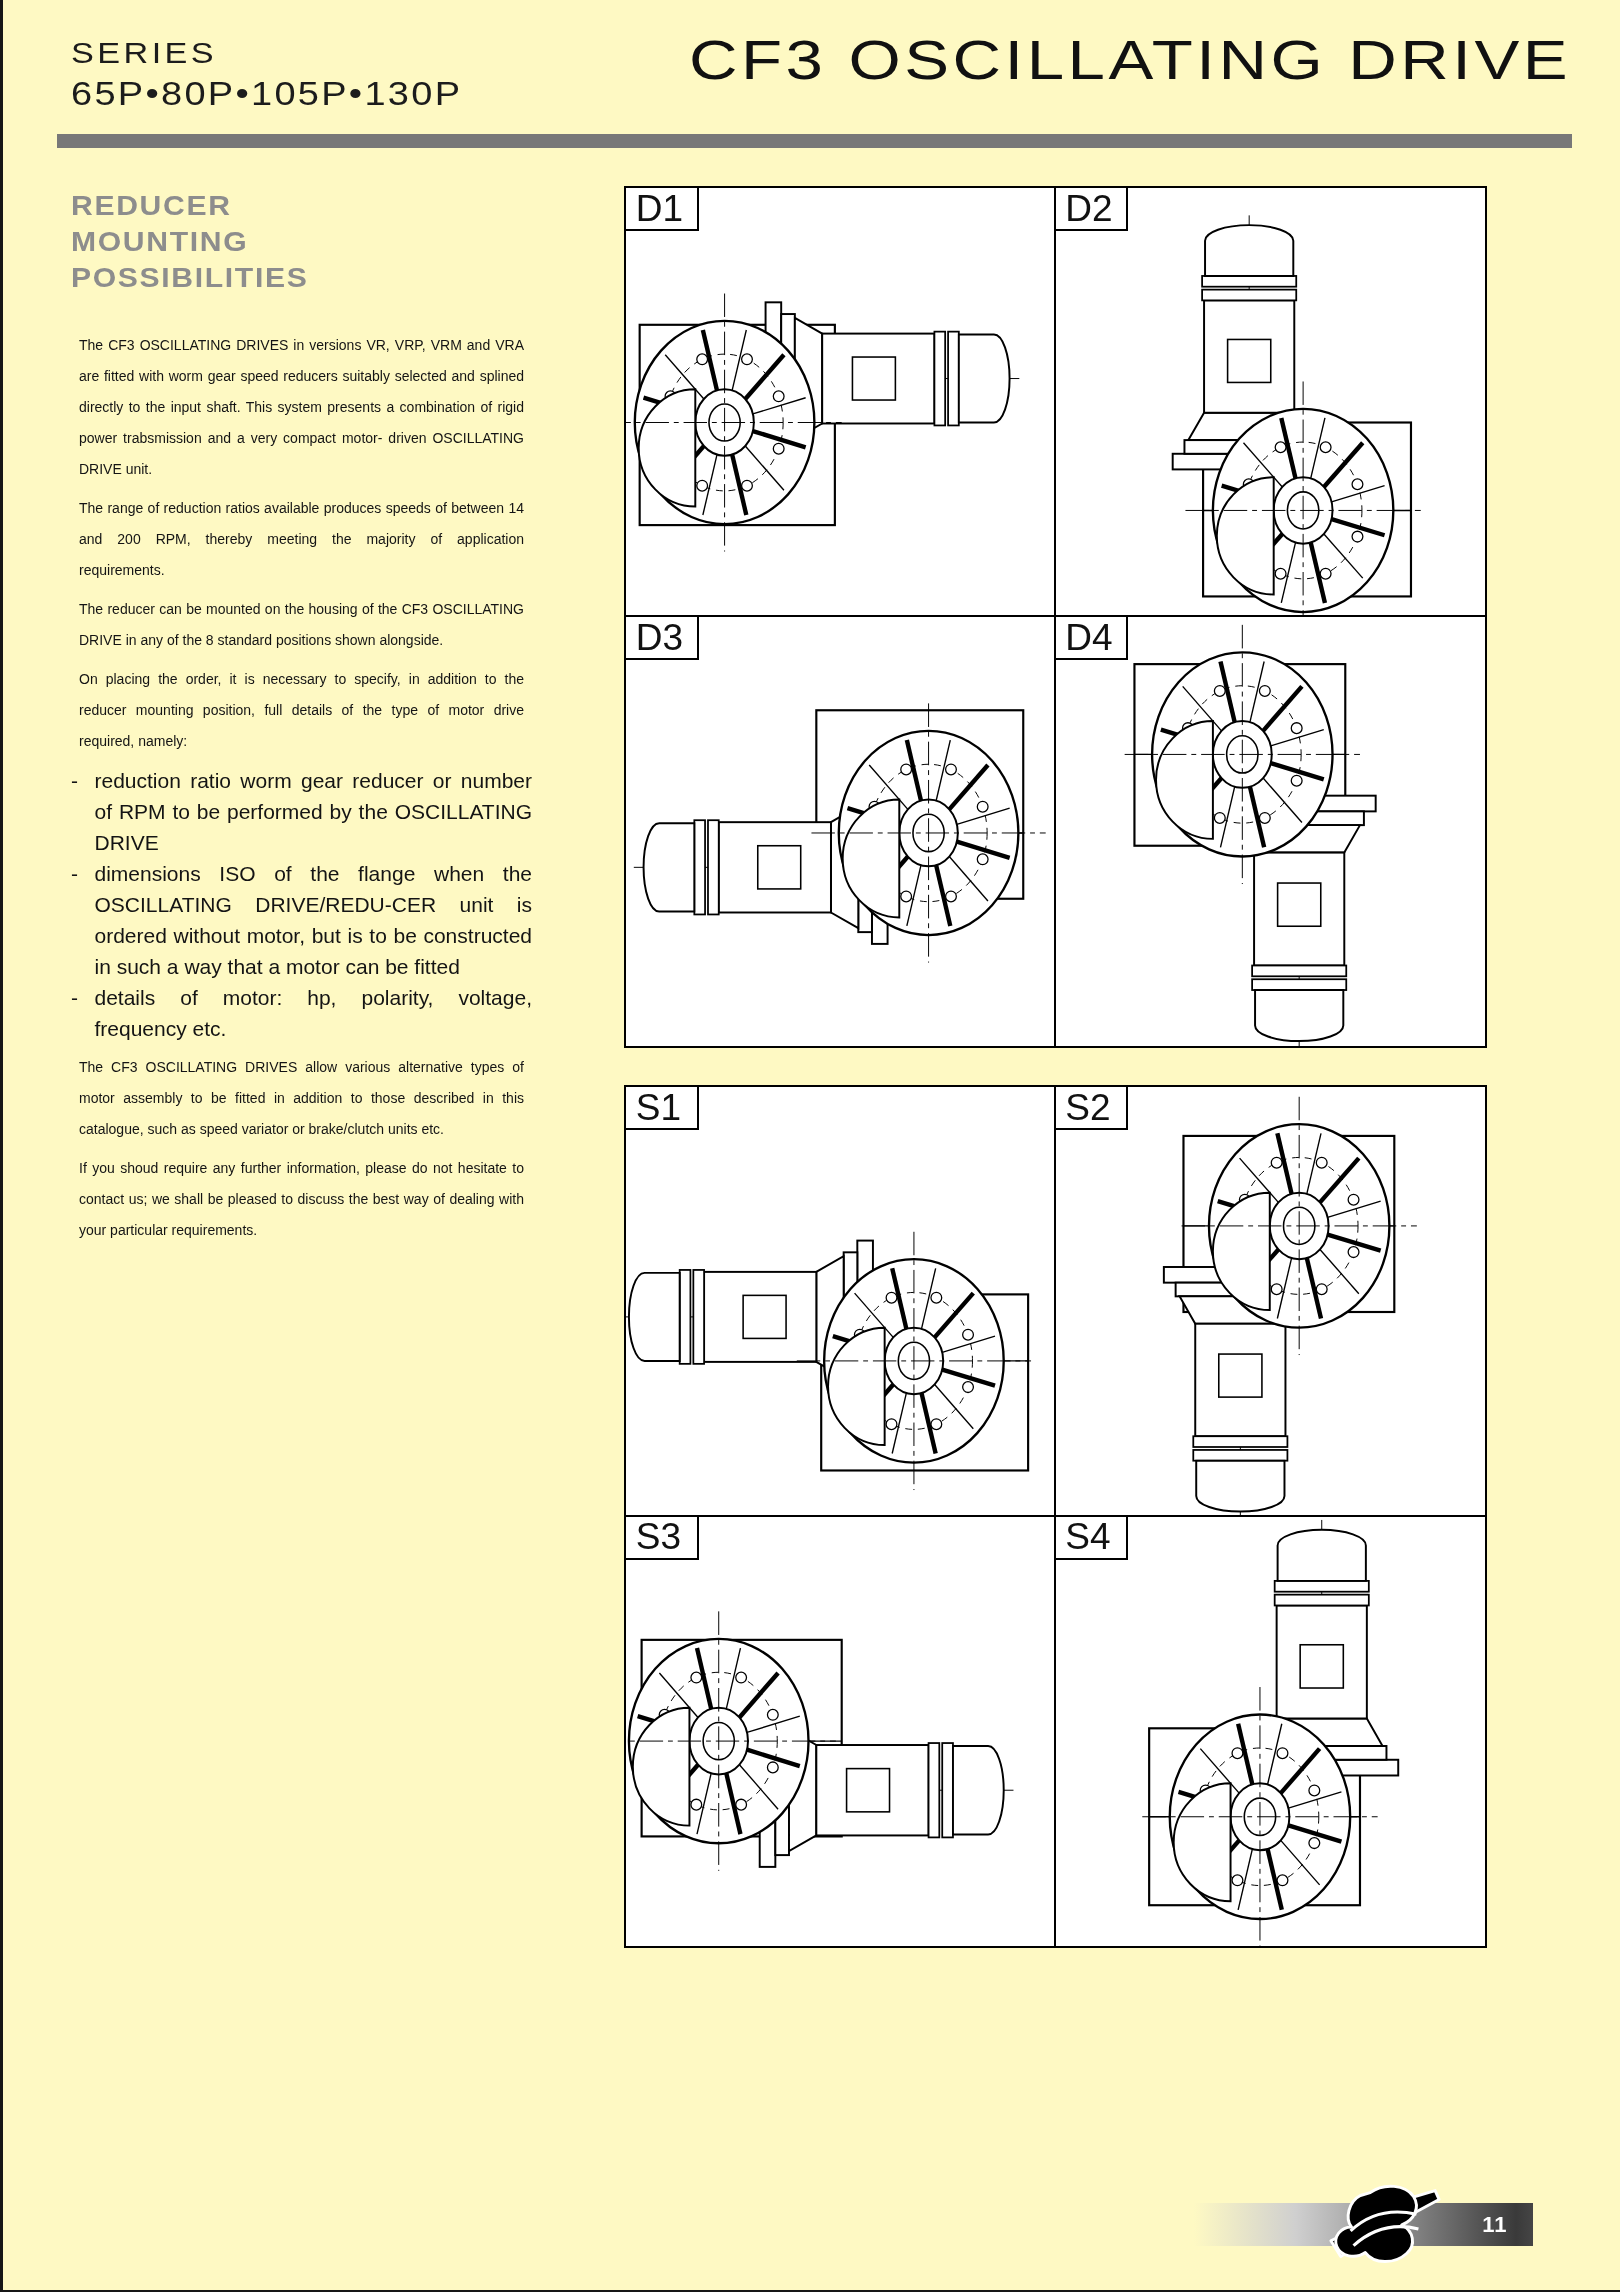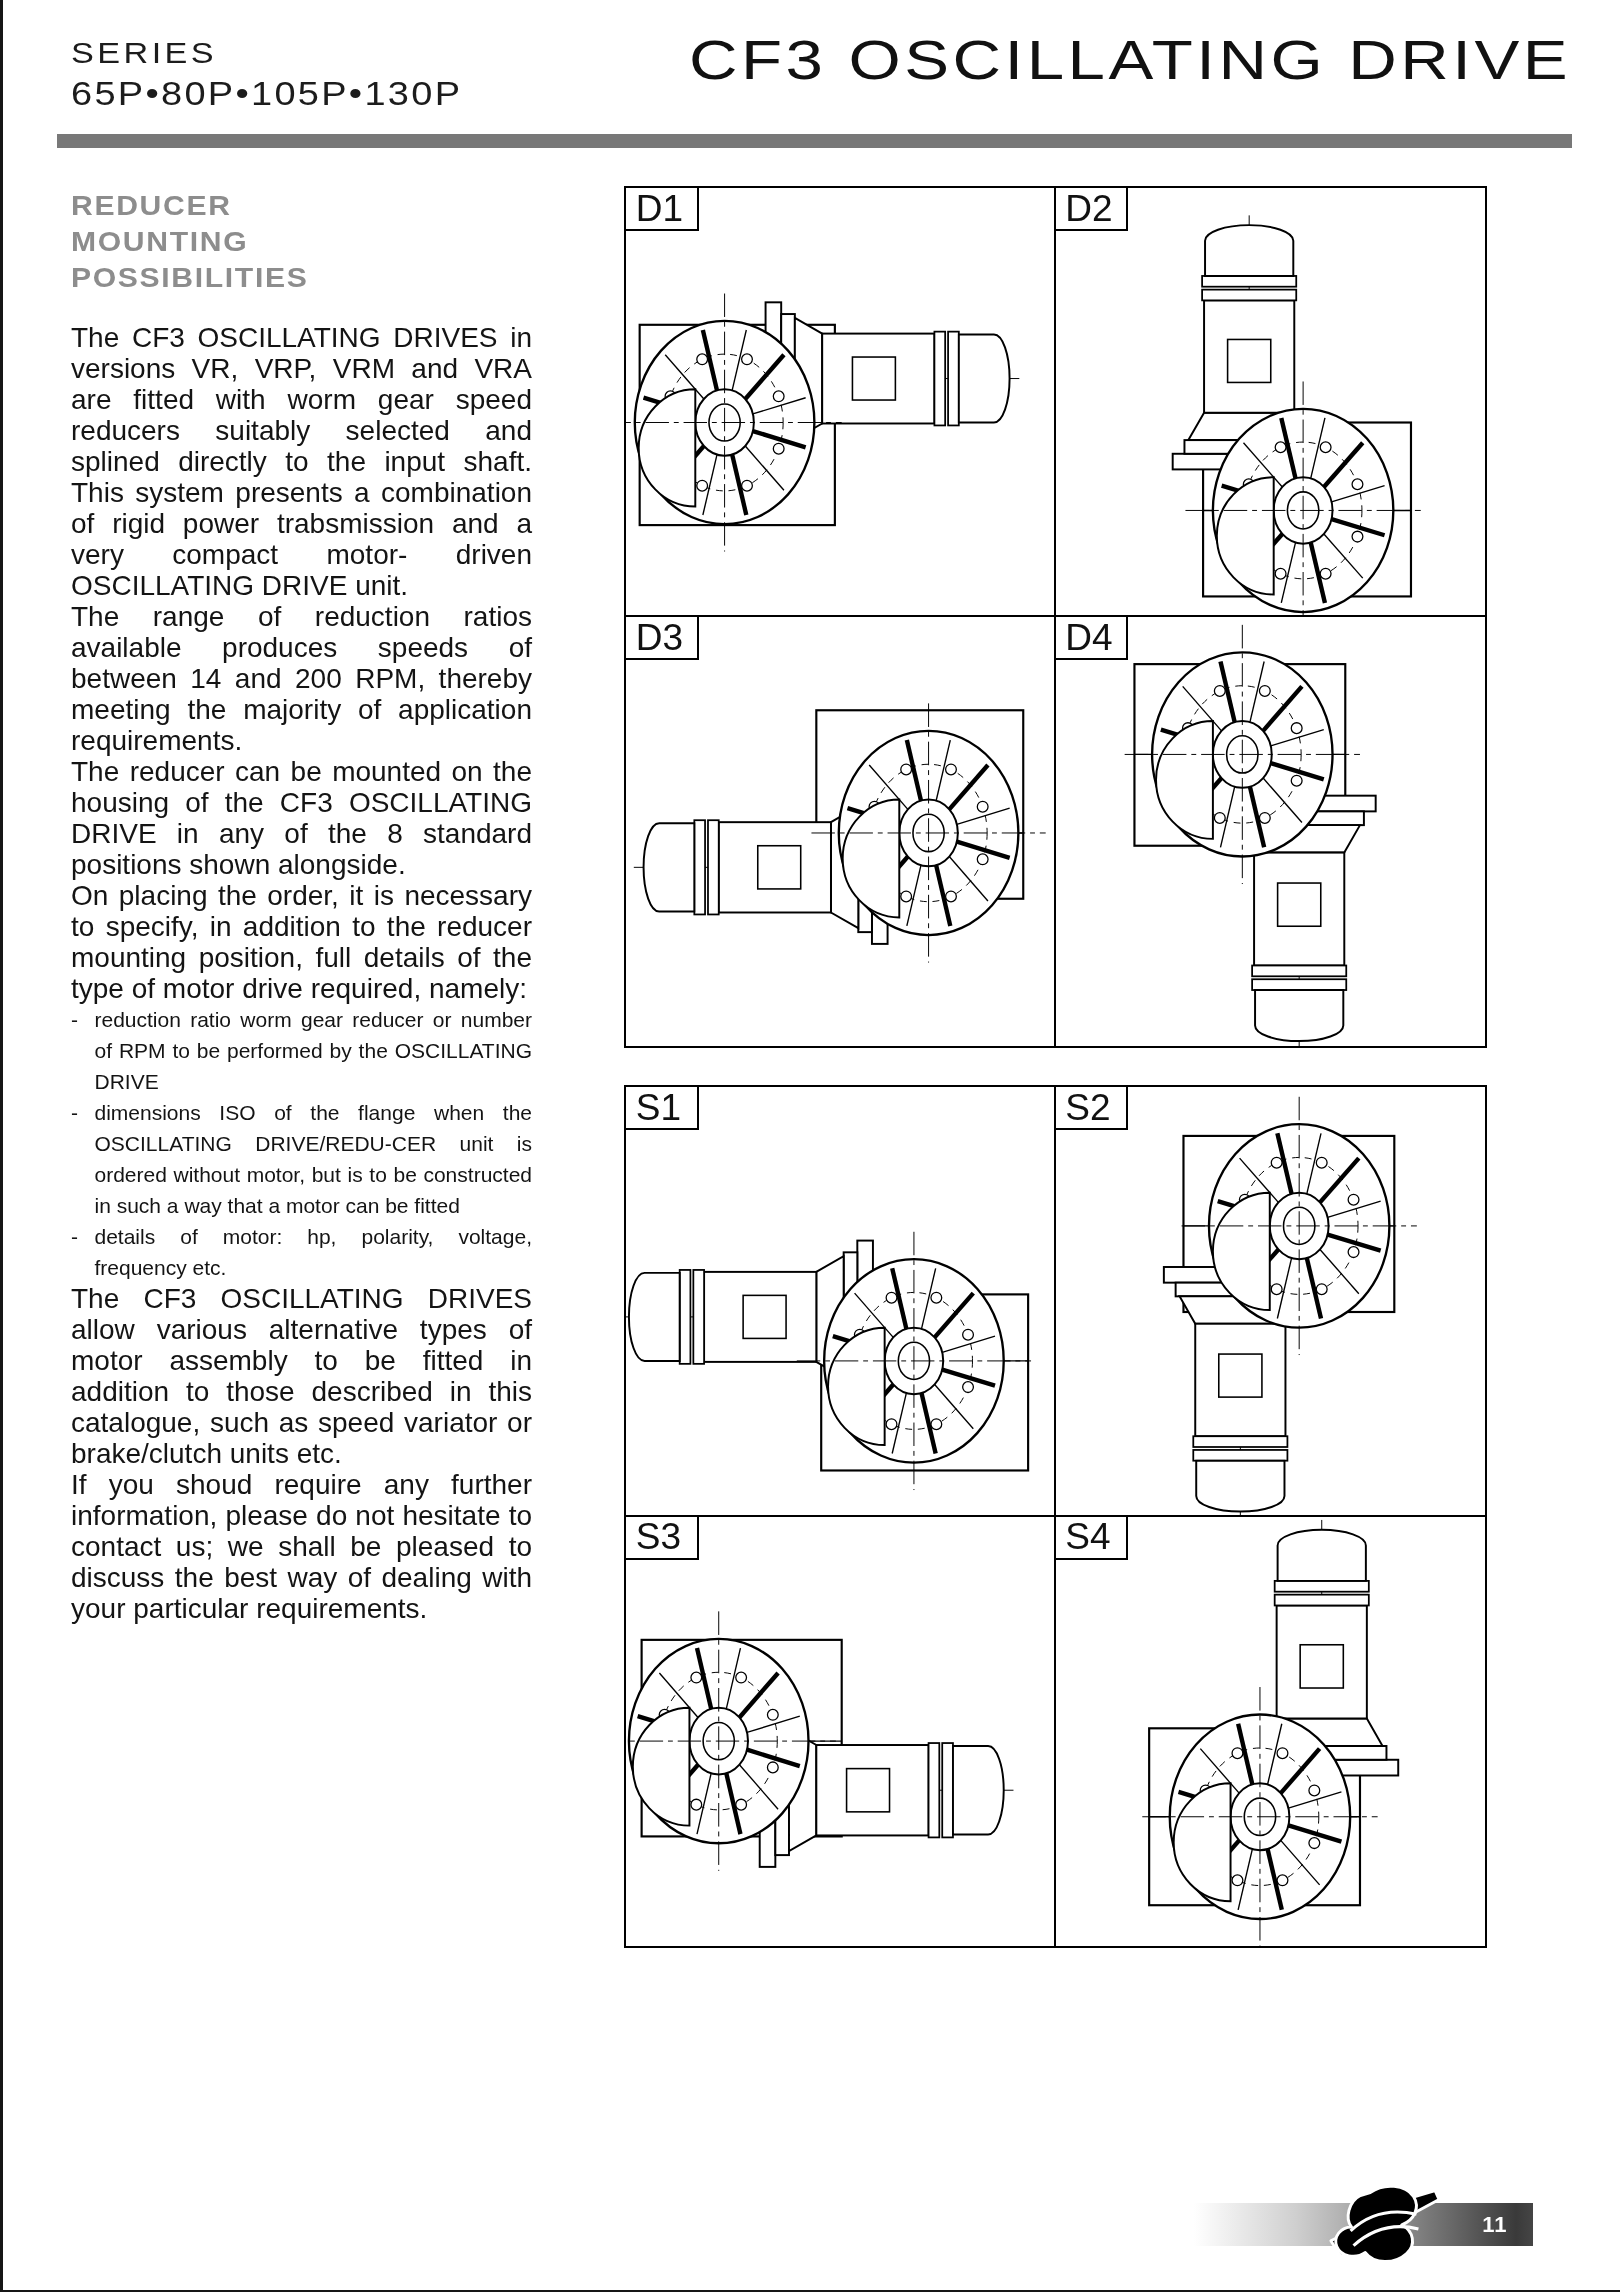--- a/index.html
+++ b/index.html
@@ -1,34 +1,34 @@
 <!DOCTYPE html>
 <html><head>
 <meta charset="utf-8">
 <style>
   html,body{margin:0;padding:0;background:#e8e8e8;}
-  .page{position:relative;width:1620px;height:2293px;background:#ffffff;overflow:hidden;
+  .page{position:relative;width:1620px;height:2293px;background:#fef9c3;overflow:hidden;
         font-family:"Liberation Sans", sans-serif;color:#141414;}
   .edge{position:absolute;background:#161616;}
   .edge-l{left:0;top:0;width:2.9px;height:100%;}
   .edge-b{left:0;bottom:0;width:100%;height:2.9px;}
 
   
   .series{position:absolute;left:71px;top:37px;white-space:nowrap;}
   .series .l1{font-size:29px;letter-spacing:2.9px;transform:scaleX(1.18);transform-origin:left center;color:#1c1c1c;}
   .series .l2{font-size:33px;letter-spacing:2px;margin-top:4.9px;transform:scaleX(1.15);transform-origin:left center;color:#1c1c1c;}
   .title{position:absolute;top:27.4px;right:49px;font-size:56px;font-weight:400;letter-spacing:2.9px;
          transform:scaleX(1.2);transform-origin:right center;white-space:nowrap;color:#111;}
   .hbar{position:absolute;left:57px;top:134px;width:1515px;height:13.7px;background:#787878;}
 
   
   .heading{position:absolute;left:71px;top:188px;font-weight:bold;font-size:27.4px;line-height:36px;
            letter-spacing:1.5px;color:#8d8d8d;transform:scaleX(1.1);transform-origin:left top;white-space:nowrap;}
   .textcol{position:absolute;left:71px;top:322px;width:461px;}
-  .body-p{margin:0;font-size:28px;line-height:31px;text-align:justify;}
+  .body-p{margin:8px;font-size:14px;line-height:31px;text-align:justify;}
   .hyphen-item{display:flex;font-size:21px;line-height:31px;}
   .hyphen-item .dash{width:23.5px;flex:none;}
   .hyphen-item .li-text{flex:1;text-align:justify;}
 
   
   .dgrid{position:absolute;left:624px;width:863px;box-sizing:border-box;border:2.9px solid #000;
          display:grid;grid-template-columns:1fr 1fr;grid-template-rows:1fr 1fr;background:#fff;}
   #grid-d{top:186px;height:862px;}
   #grid-s{top:1085px;height:863px;}
   .cell{position:relative;box-sizing:border-box;}

